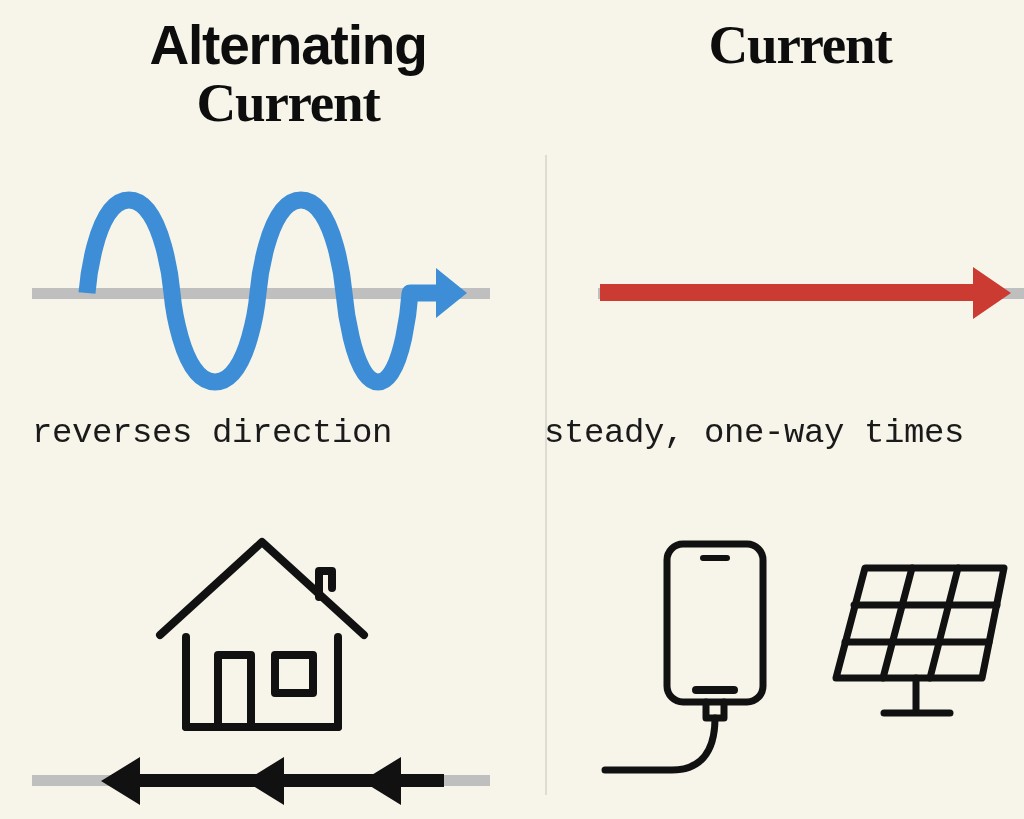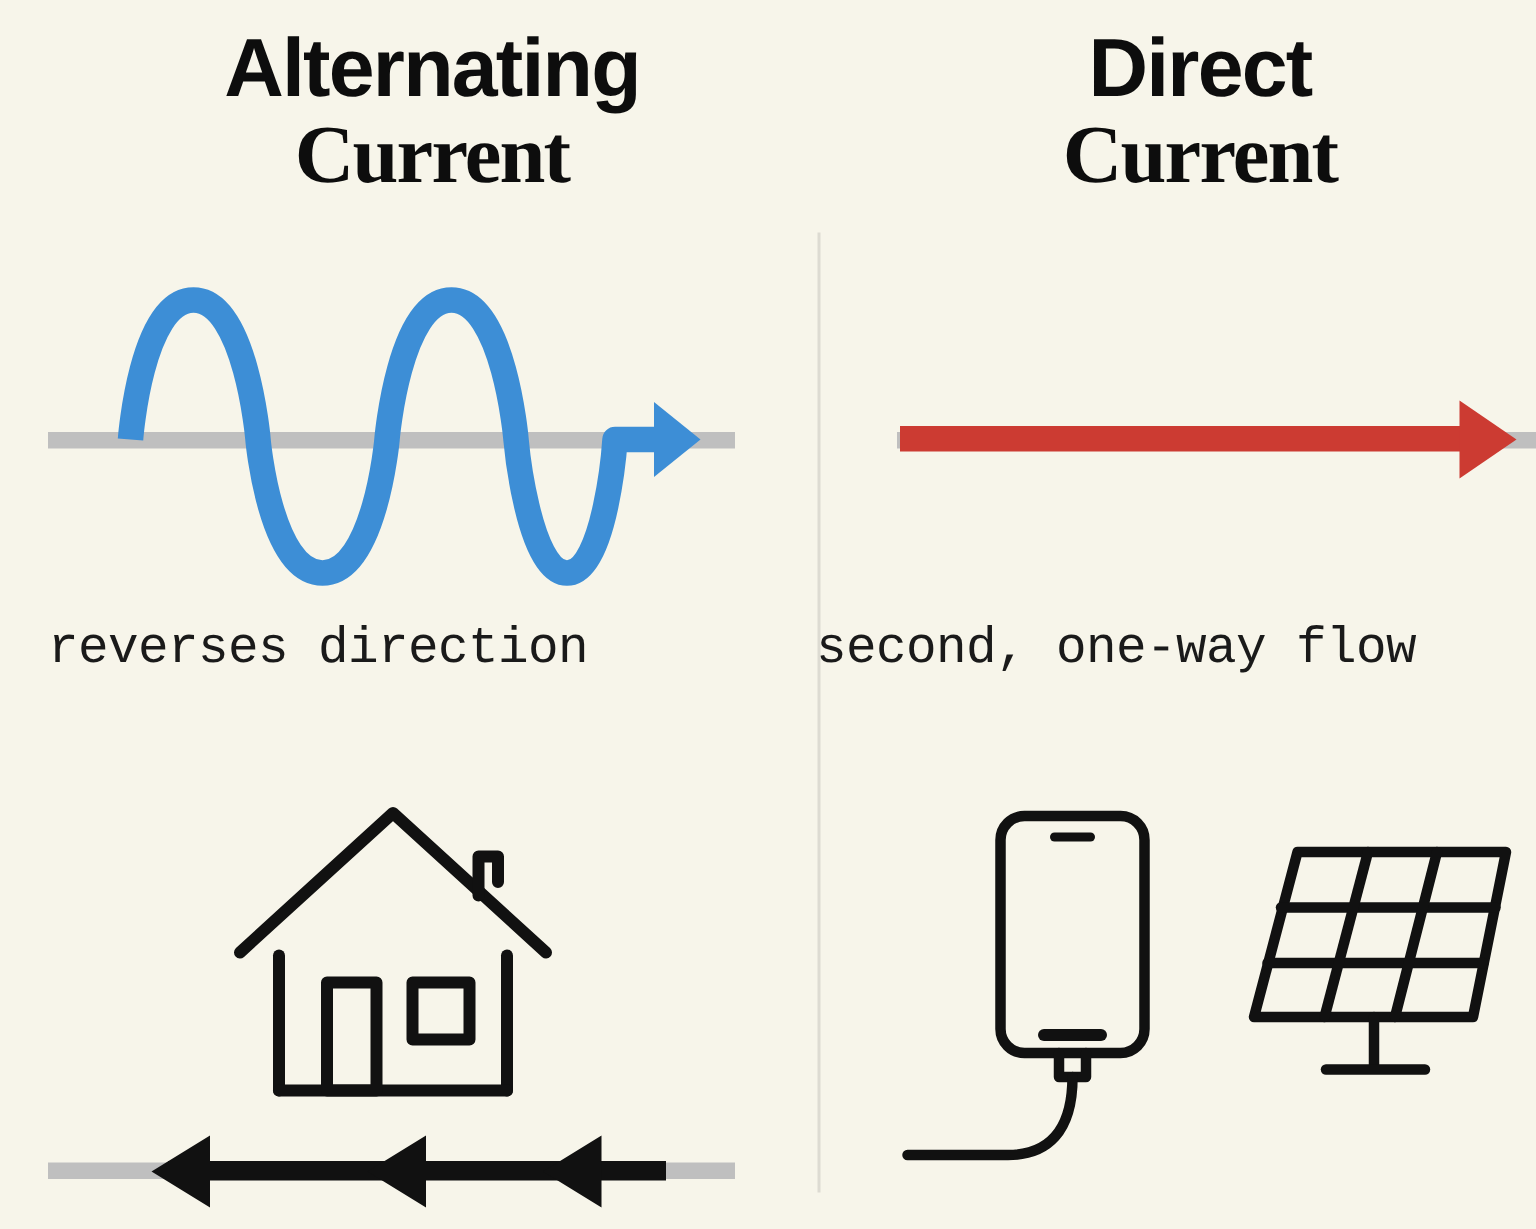--- a/index.html
+++ b/index.html
@@ -65,25 +65,24 @@
       <span>Alternating</span>
       <span class="l2">Current</span>
     </div>
     <div class="caption caption-ac">
       <span>reverses direction</span><br>
     </div>
   </div>
 
   <div class="col col-right">
     <div class="title">
-      <span>Direct</span>
       <span class="l2">Current</span>
     </div>
     <div class="caption caption-dc">
-      <span>second, one-way flow</span>
+      <span>steady, one-way times</span>
     </div>
   </div>
 
   <div class="divider"></div>
 
   <svg class="svgwrap" viewBox="0 0 1024 819" width="1024" height="819">
 
     <g>
       <rect x="0" y="288" width="458" height="11" fill="#bfbfbf"></rect>
       <path d="M 55 293

